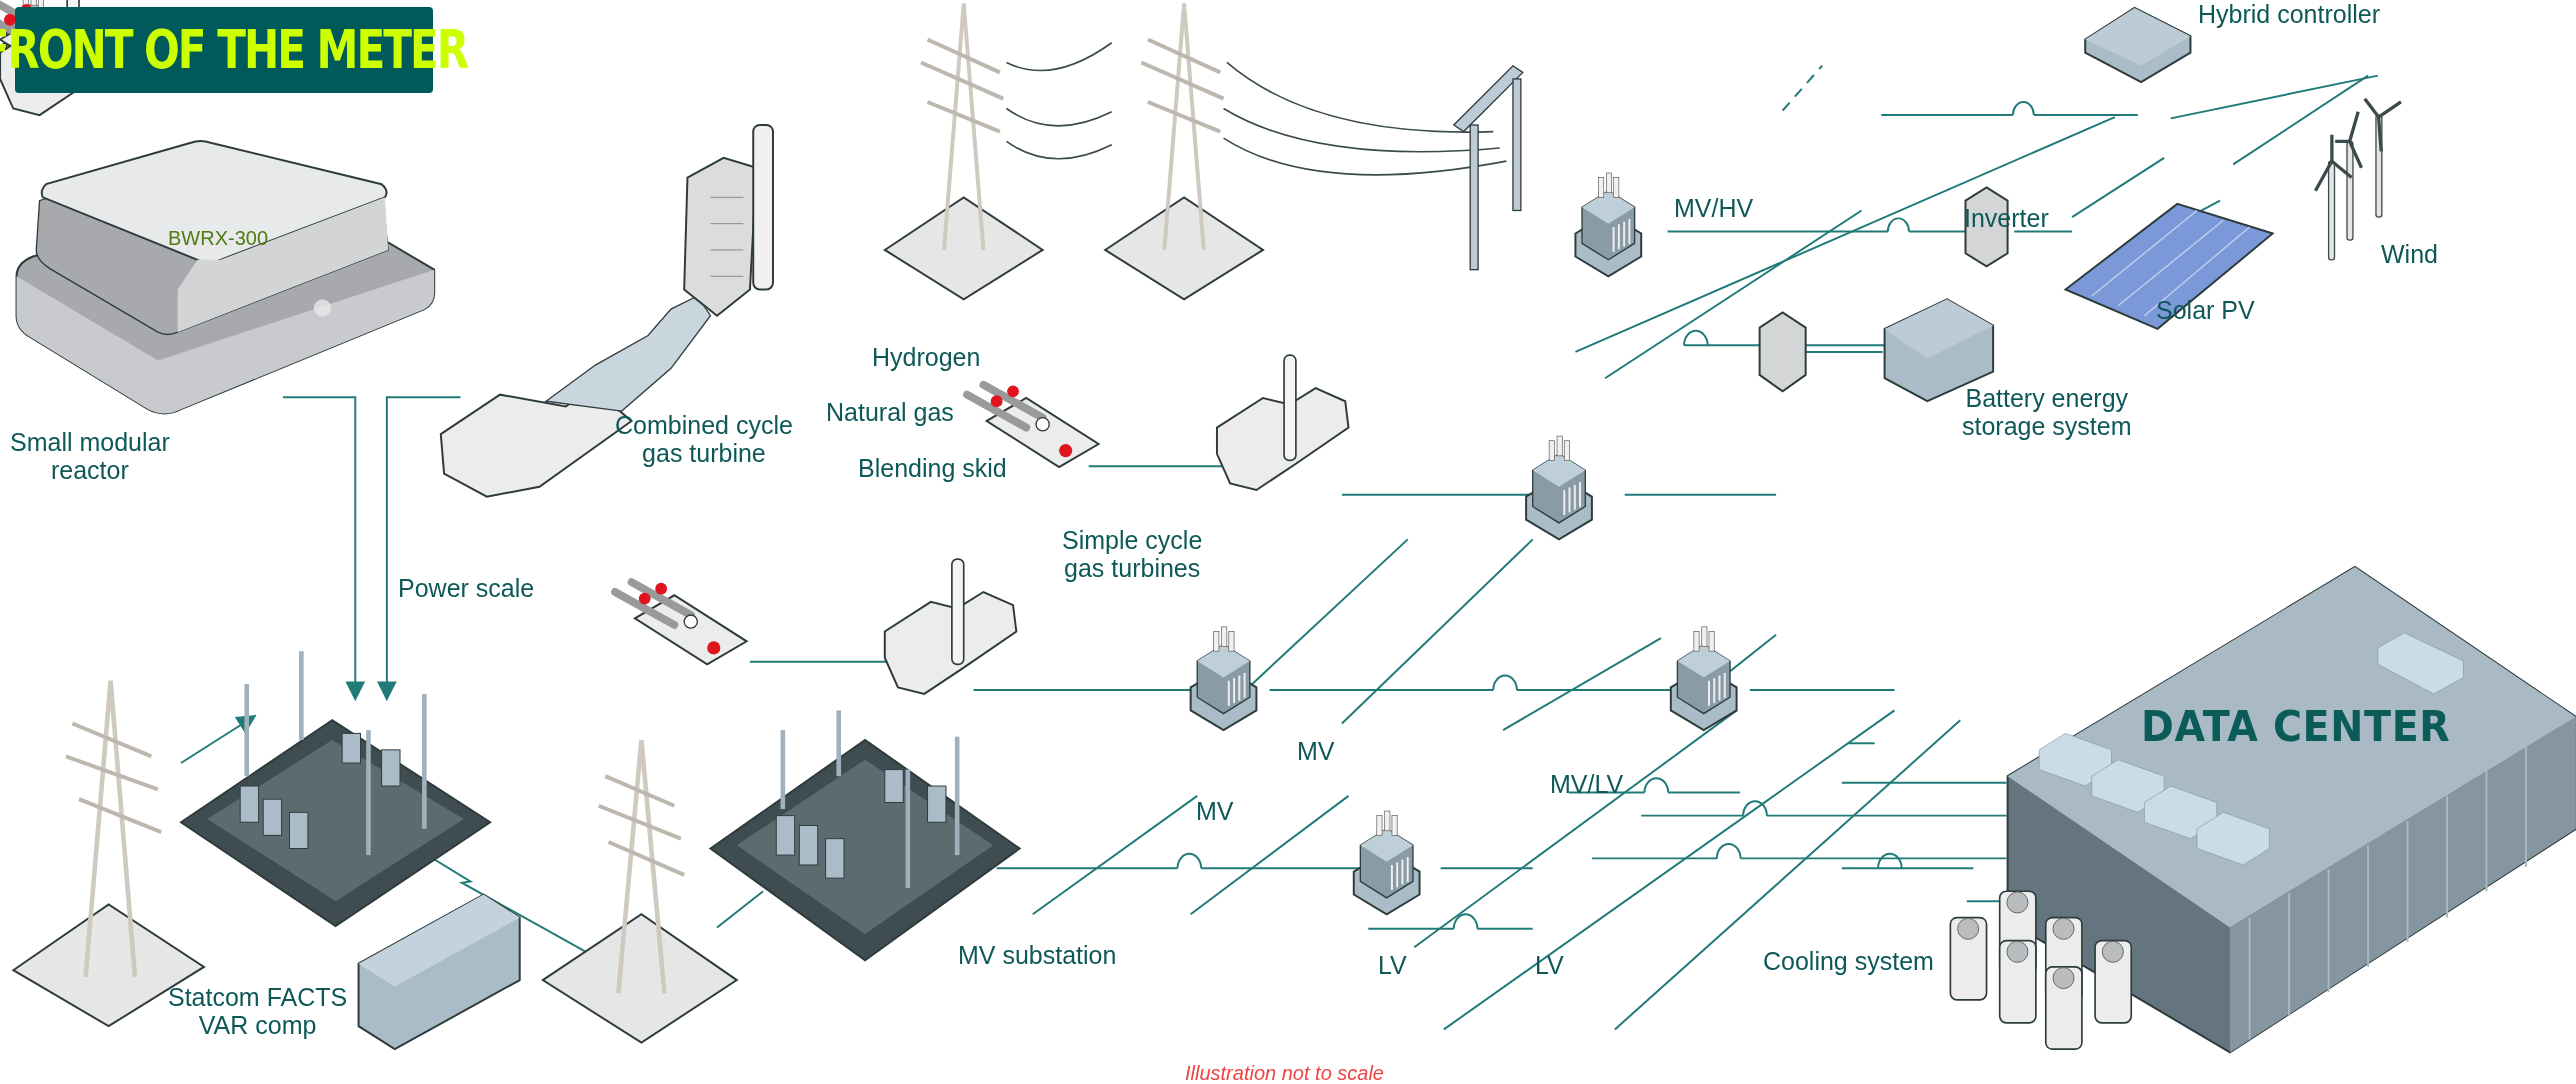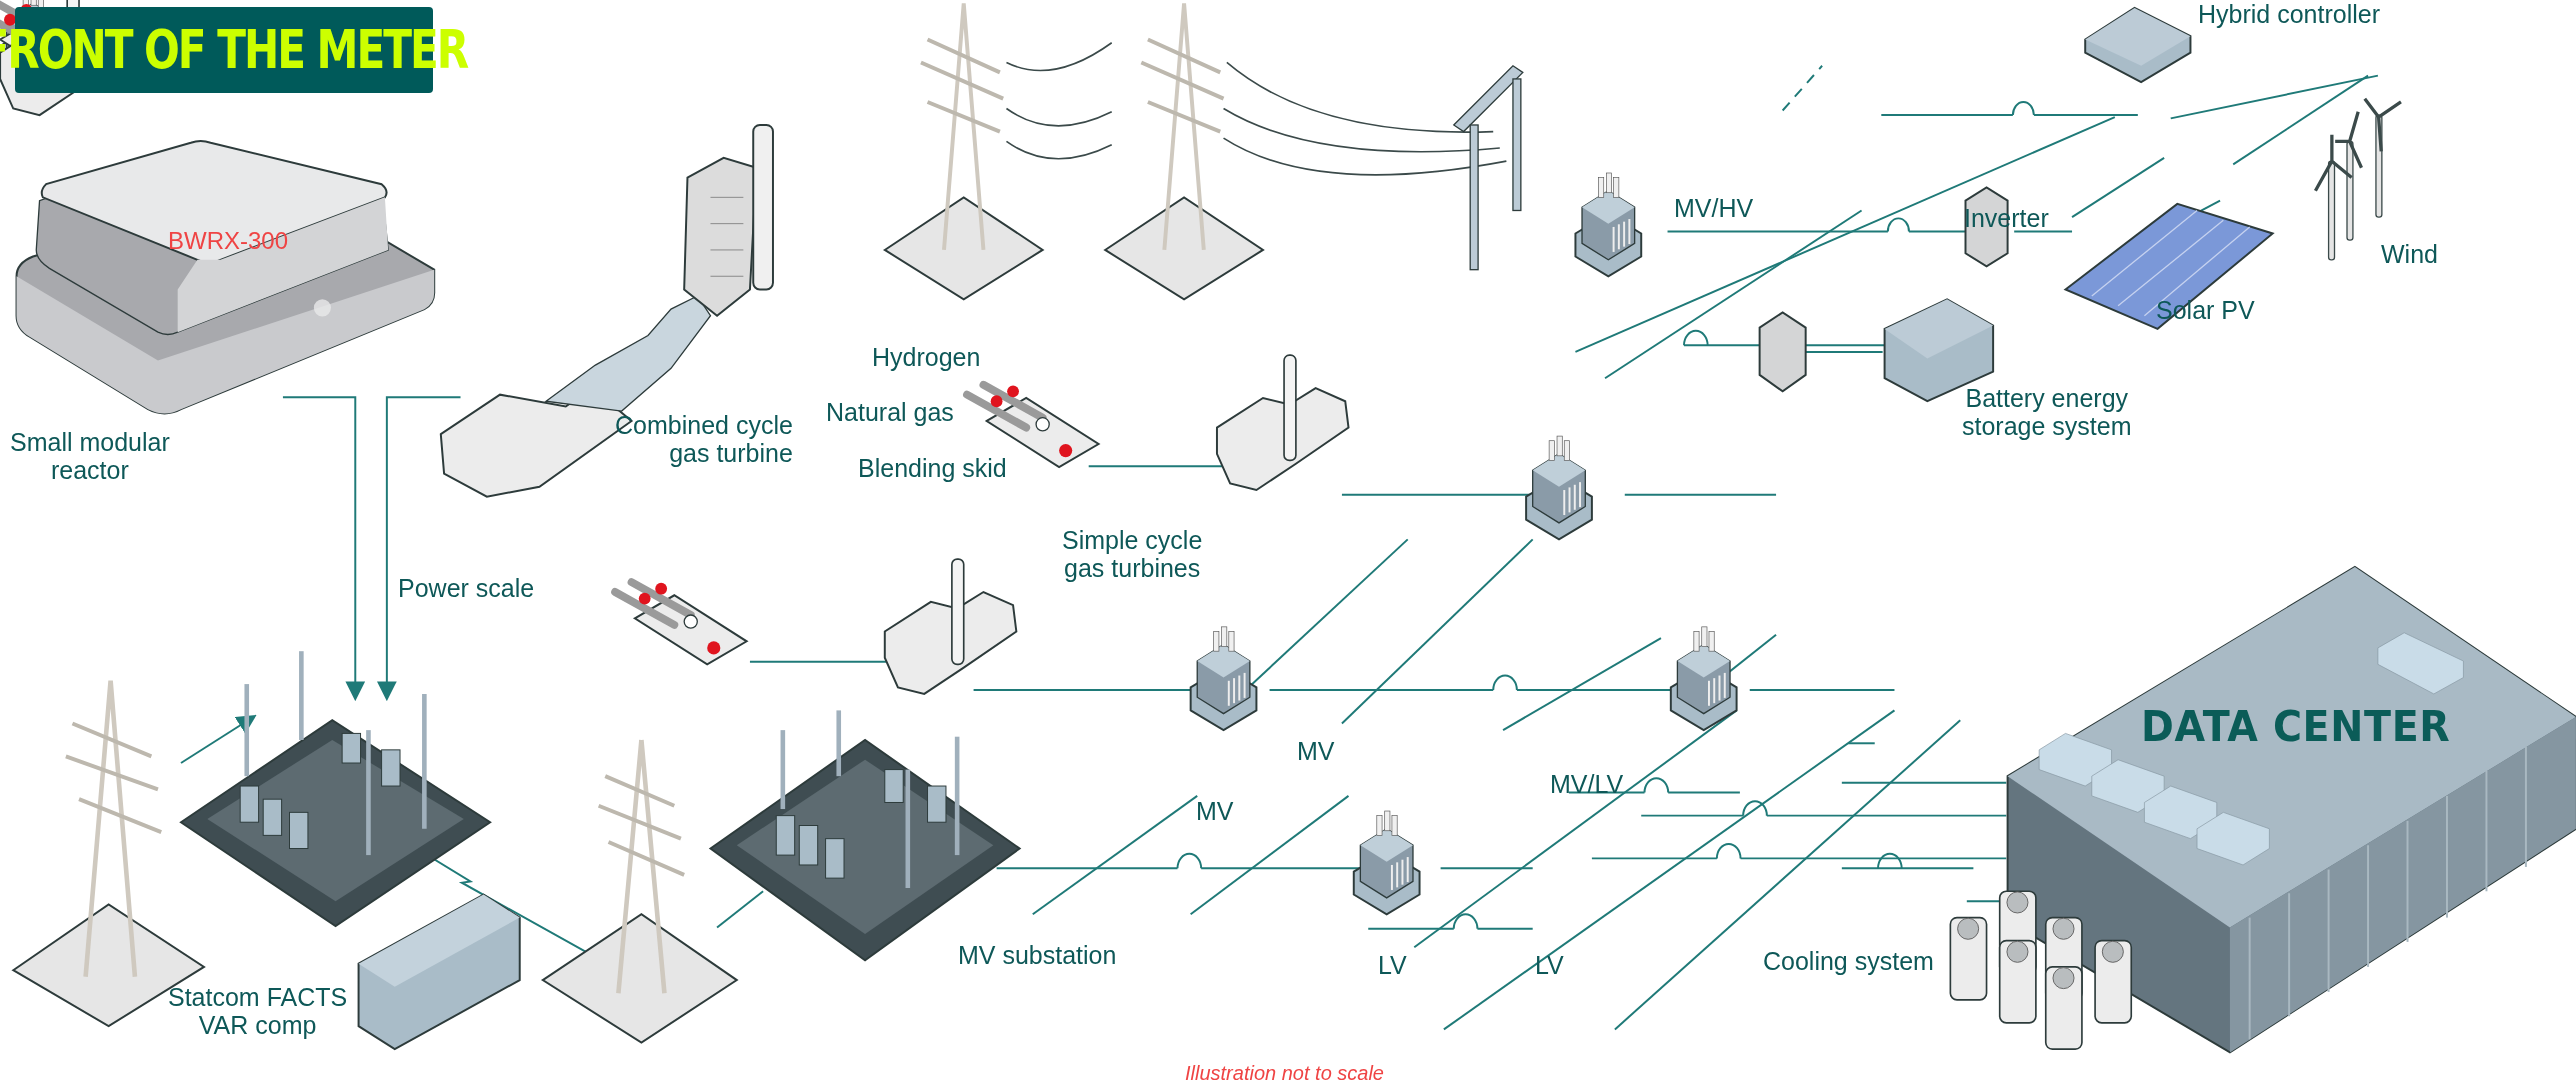--- a/index.html
+++ b/index.html
@@ -3,21 +3,21 @@
 <meta charset="utf-8">
 <style>
   html, body { margin: 0; padding: 0; background: #ffffff; }
   body { width: 2576px; height: 1084px; overflow: hidden; position: relative; font-family: "Liberation Sans", sans-serif; }
   #stage { position: absolute; left: 0; top: 0; width: 2576px; height: 1084px; }
   .title-banner { position: absolute; left: 14.5px; top: 6.6px; width: 418px; height: 86px; background: #005a5a; border-radius: 4px; display: flex; align-items: center; justify-content: center; }
   .title-text { color: #ccff00; font-family: "DejaVu Sans", sans-serif; font-weight: bold; font-size: 54px; letter-spacing: -2.6px; transform: scaleX(0.78); transform-origin: center; white-space: nowrap; }
   .lbl { position: absolute; color: #0e5858; font-family: Liberation Sans, sans-serif; font-size: 25px; line-height: 28px; white-space: nowrap; }
   .lbl.center { text-align: center; }
   .dc-title { position: absolute; left: 2141px; top: 701px; color: #0b5c58; font-family: "DejaVu Sans", sans-serif; font-weight: bold; font-size: 43px; letter-spacing: 0.7px; white-space: nowrap; transform: scaleX(0.92); transform-origin: left; }
-  .smr-model { position: absolute; left: 168px; top: 227px; color: #ef4444; font-size: 24px; }
+  .smr-model { position: absolute; left: 168px; top: 227px; color: #4d7c0f; font-size: 20px; }
   .caption { position: absolute; left: 1185px; top: 1062px; font-style: italic; color: #ef4444; font-size: 20px; font-family: Liberation Sans, sans-serif; }
 </style>
 </head>
 <body>
 
 <div id="stage">
 
   <svg width="2576" height="1084" viewBox="0 0 3916 1648" xmlns="http://www.w3.org/2000/svg" style="position:absolute;left:0;top:0">
     <defs>
       <marker id="arrow" markerWidth="10" markerHeight="10" refX="8" refY="5" orient="auto">
@@ -322,21 +322,21 @@
     <span class="title-text">FRONT OF THE METER</span>
   </div>
 
   <div class="smr-model">BWRX-300</div>
 
   <div class="lbl center" style="left:10px;top:428px;">
     <div>Small modular</div>
     <div>reactor</div>
   </div>
 
-  <div class="lbl center" style="left:615px;top:411px;text-align:right;">
+  <div class="lbl center" style="left:615px;top:411px;">
     <div>Combined cycle</div>
     <div>gas turbine</div>
   </div>
 
   <div class="lbl" style="left:398px;top:574px;">Power scale</div>
 
   <div class="lbl" style="left:872px;top:343px;">Hydrogen</div>
   <div class="lbl" style="left:826px;top:398px;">Natural gas</div>
   <div class="lbl" style="left:858px;top:454px;">Blending skid</div>
 

